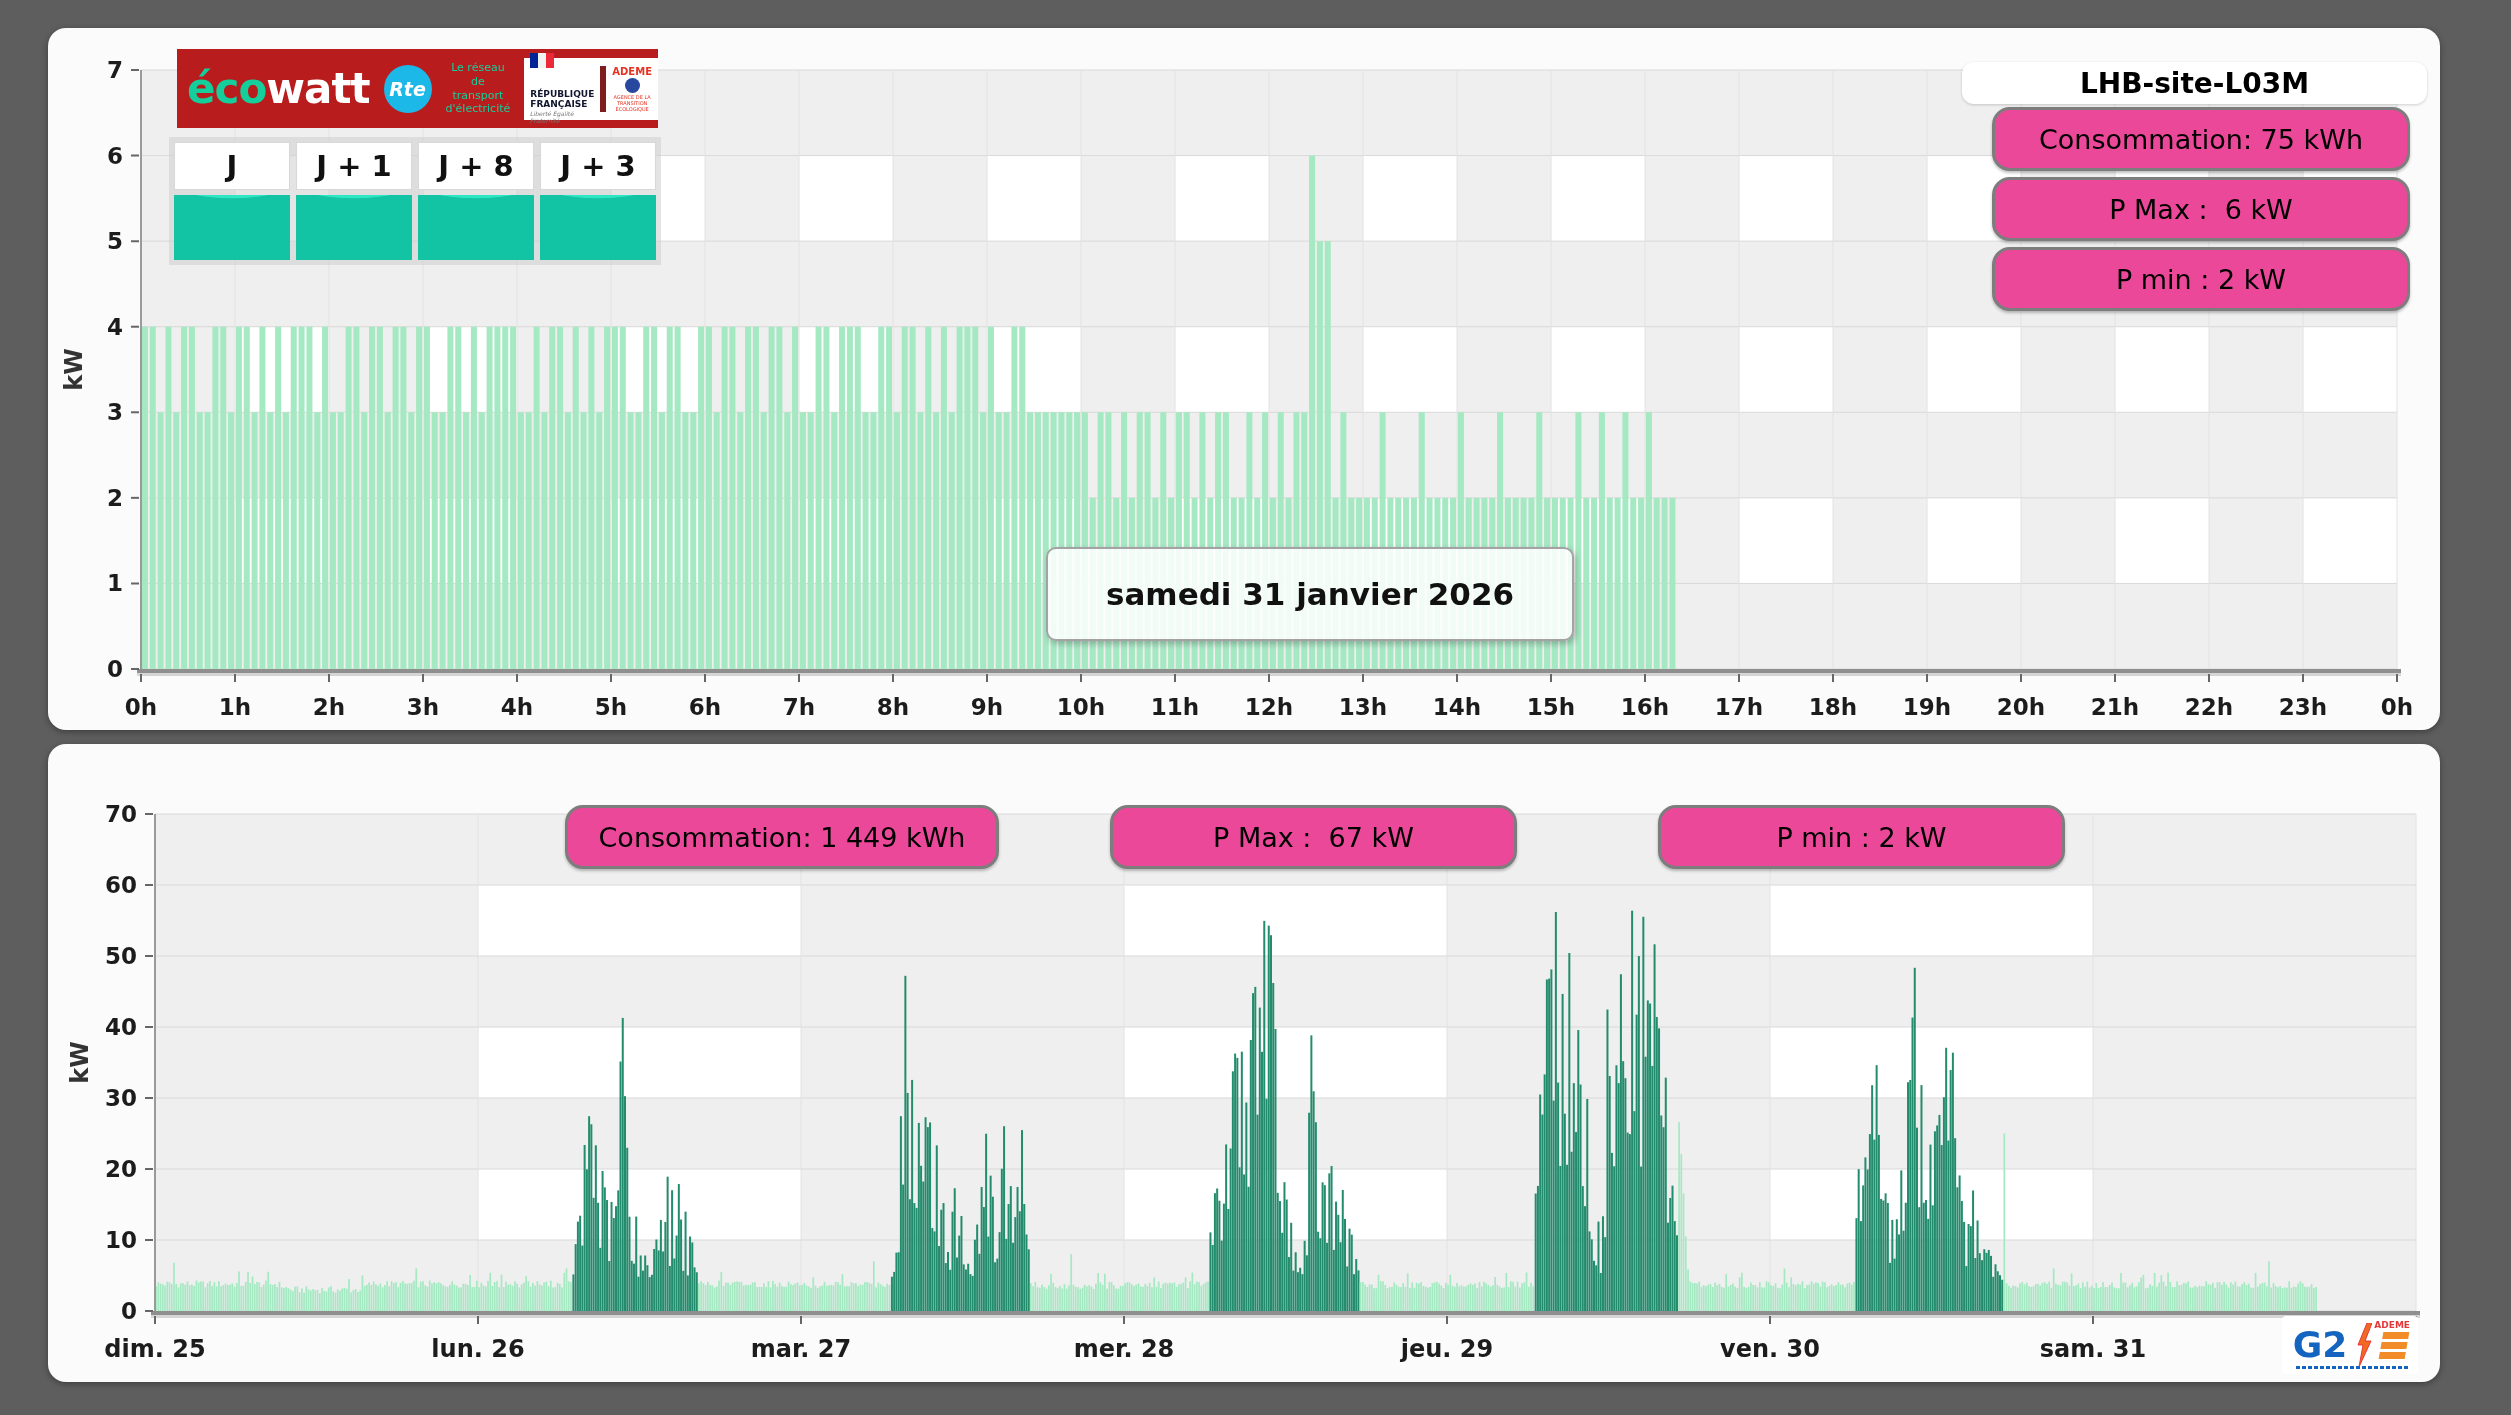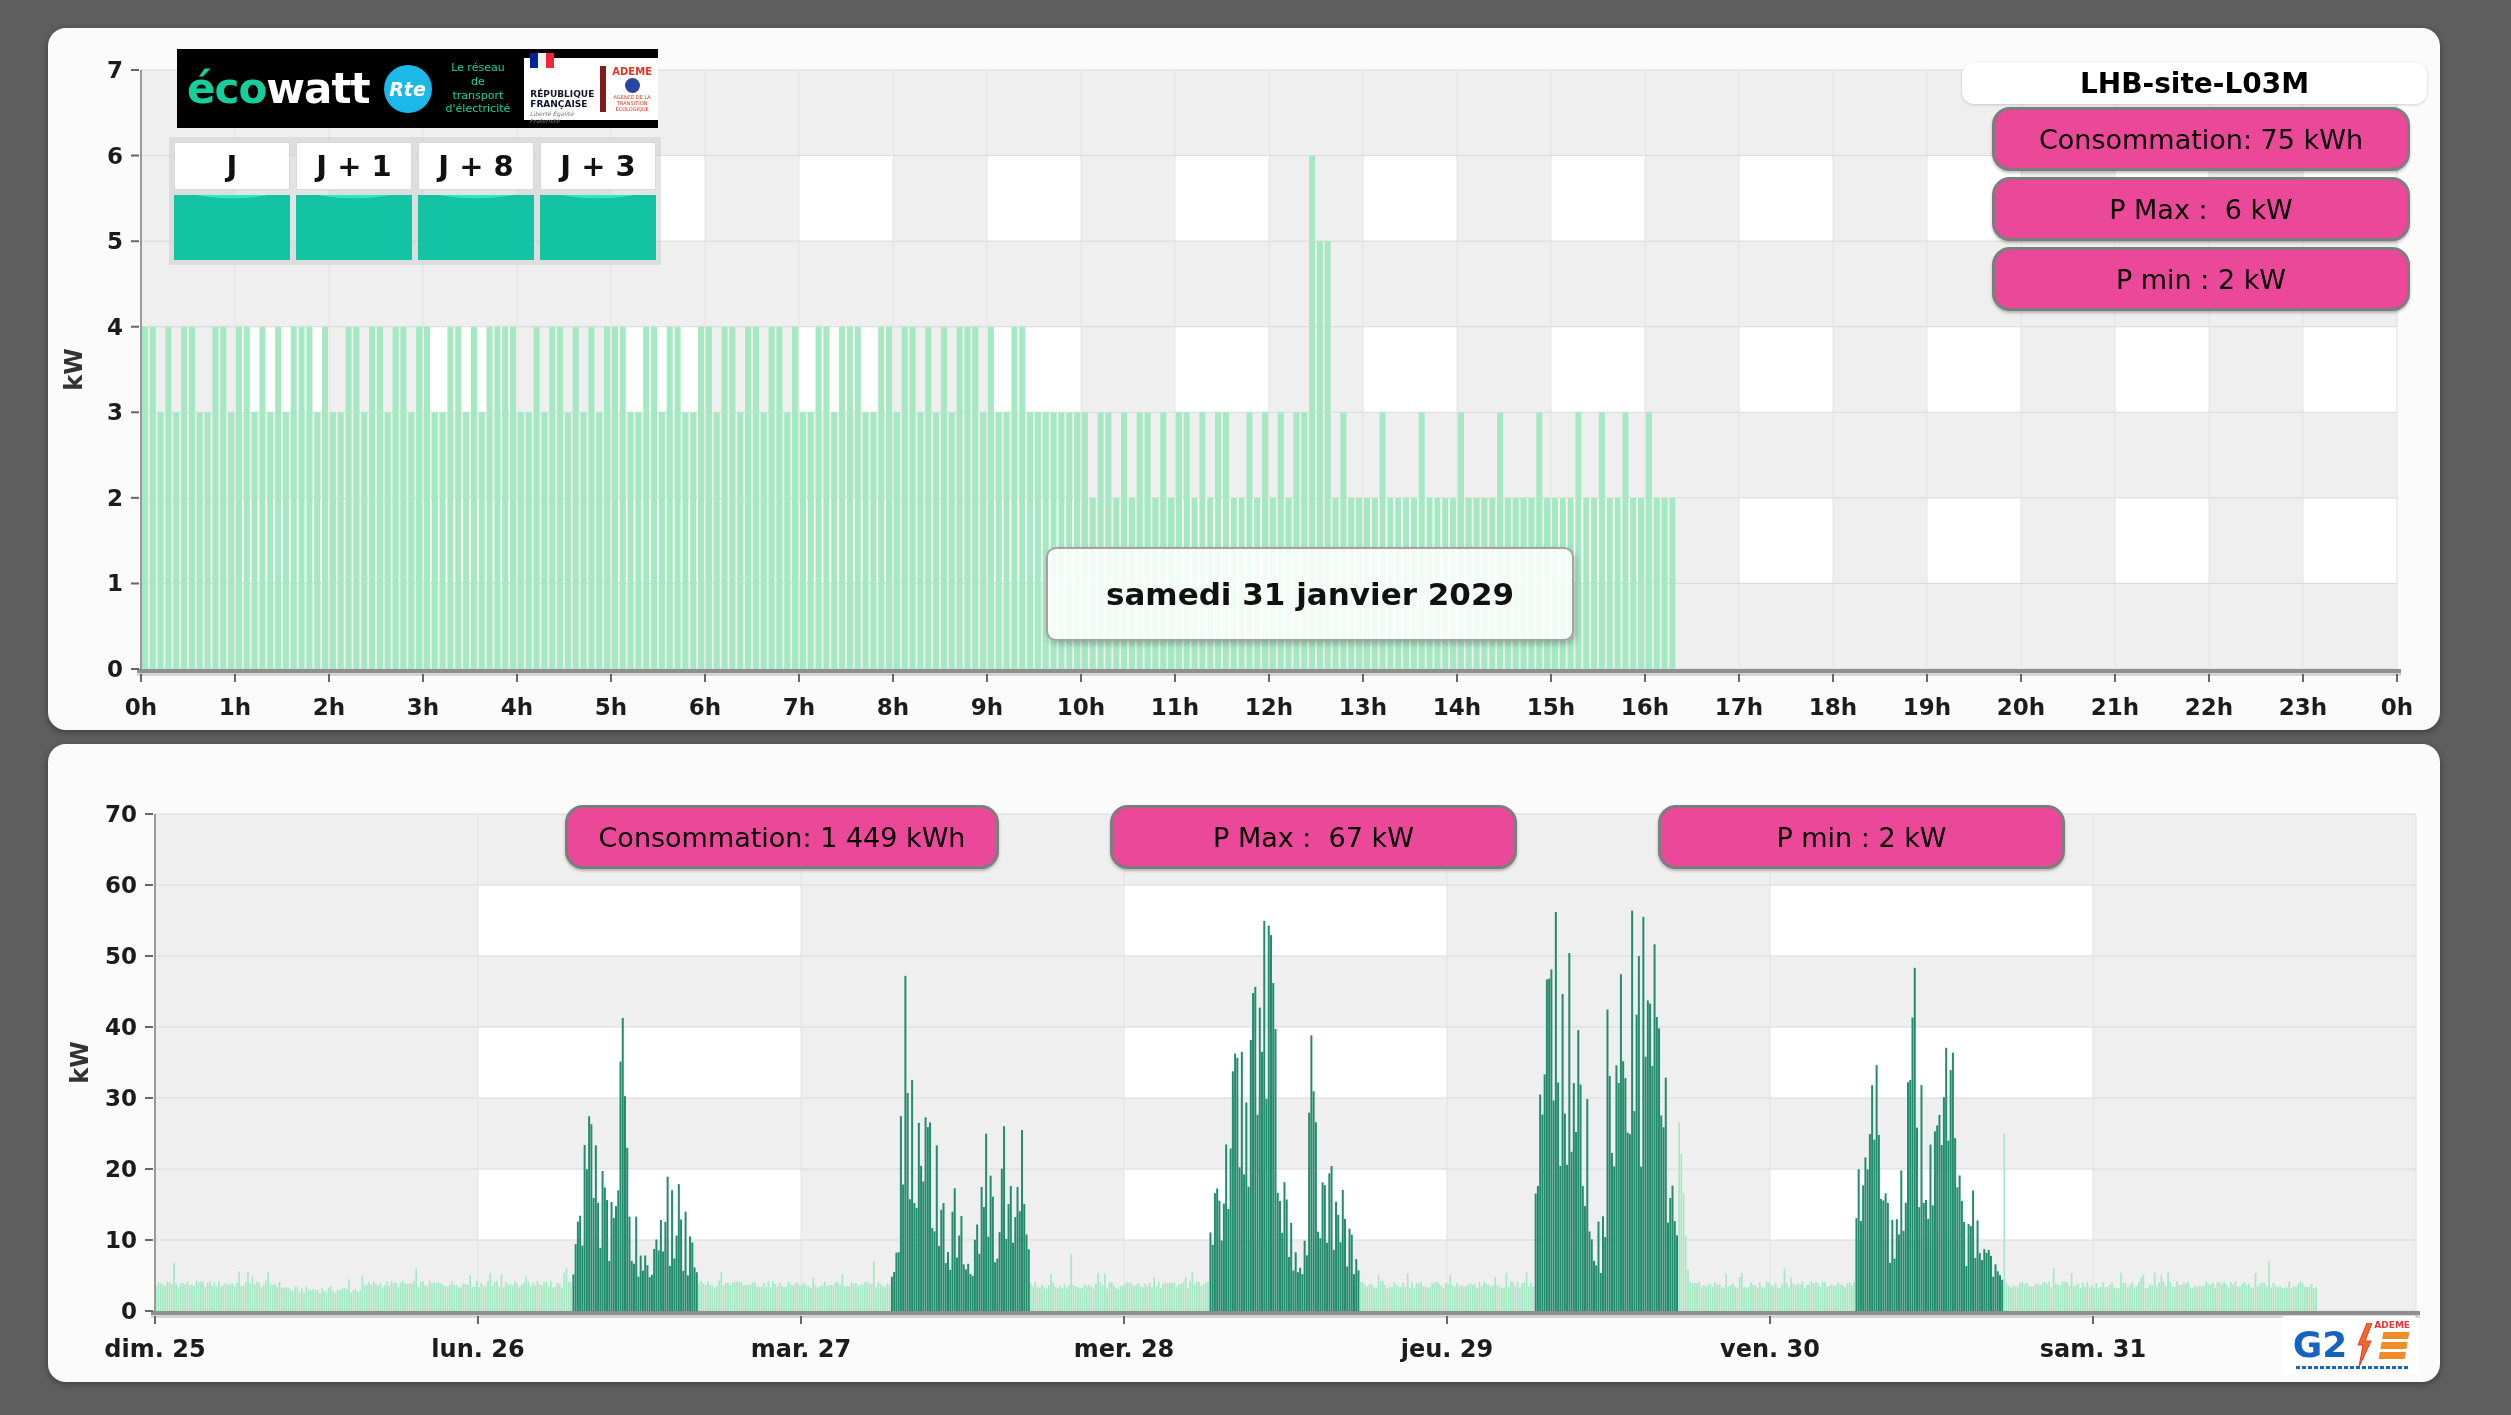--- a/index.html
+++ b/index.html
@@ -16,21 +16,21 @@
            display:flex;align-items:center;justify-content:center;
            font-size:27px;color:#000;box-shadow:0 2px 3px rgba(0,0,0,.25);white-space:pre;}
   .titlebox{position:absolute;background:#fff;border-radius:12px;display:flex;align-items:center;
             justify-content:center;font-size:28px;font-weight:bold;color:#000;
             box-shadow:0 1px 3px rgba(0,0,0,.18);}
   .tooltip{position:absolute;background:rgba(255,255,255,.86);border:2px solid #a3a3a3;
            border-radius:10px;display:flex;align-items:center;justify-content:center;
            font-size:31px;font-weight:bold;color:#111;box-shadow:2px 3px 6px rgba(0,0,0,.25);}
 
   
-  .ecowatt{position:absolute;left:129px;top:21px;width:481px;height:79px;background:#000000;
+  .ecowatt{position:absolute;left:129px;top:21px;width:481px;height:79px;background:#b91c1c;
            display:flex;align-items:center;gap:14px;padding:0 10px;box-sizing:border-box;}
   .ew-brand{font-size:42px;font-weight:bold;letter-spacing:-1px;line-height:1;}
   .ew-brand .eco{color:#14cf9c;} .ew-brand .watt{color:#ffffff;}
   .rte-circle{width:48px;height:48px;border-radius:50%;background:#1cb8e8;color:#fff;
               display:flex;align-items:center;justify-content:center;font-size:19px;
               font-weight:bold;font-style:italic;flex:0 0 auto;}
   .rte-tag{color:#14cf9c;font-size:11px;line-height:1.25;text-align:center;}
   .rf-box{background:#fff;height:62px;display:flex;align-items:center;gap:6px;
           padding:2px 6px;box-sizing:border-box;}
   .rf-left{display:flex;flex-direction:column;justify-content:center;}
@@ -586,21 +586,21 @@
         <div class="tile-label">J + 3</div>
         <div class="tile-sig"></div>
       </div>
     </div>
 
     <div class="titlebox" style="left:1914px;top:34px;width:465px;height:42px;">LHB-site-L03M</div>
     <div class="statbox" style="left:1944px;top:79px;width:412px;height:58px;">Consommation: 75 kWh</div>
     <div class="statbox" style="left:1944px;top:149px;width:412px;height:58px;">P Max :  6 kW</div>
     <div class="statbox" style="left:1944px;top:219px;width:412px;height:58px;">P min : 2 kW</div>
 
-    <div class="tooltip" style="left:998px;top:519px;width:524px;height:90px;">samedi 31 janvier 2029</div>
+    <div class="tooltip" style="left:998px;top:519px;width:524px;height:90px;">samedi 31 janvier 2026</div>
   </section>
 
   <section class="panel" id="panel-week">
     <svg class="chart-svg" id="chart-week" width="2392" height="638" viewBox="0 0 2392 638">
         <rect x="107" y="496" width="323" height="71" fill="#efefef"></rect>
         <rect x="430" y="496" width="323" height="71" fill="#efefef"></rect>
         <rect x="753" y="496" width="323" height="71" fill="#efefef"></rect>
         <rect x="1076" y="496" width="323" height="71" fill="#efefef"></rect>
         <rect x="1399" y="496" width="323" height="71" fill="#efefef"></rect>
         <rect x="1722" y="496" width="323" height="71" fill="#efefef"></rect>

